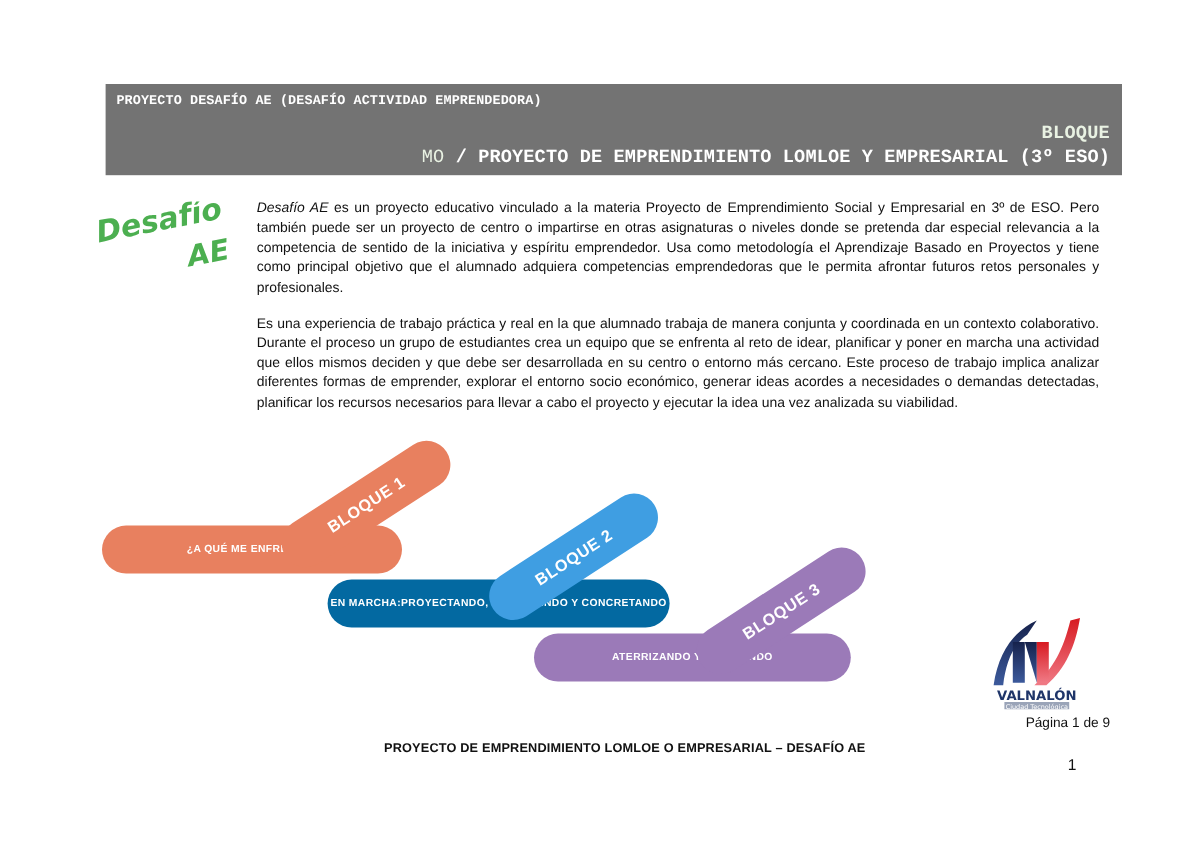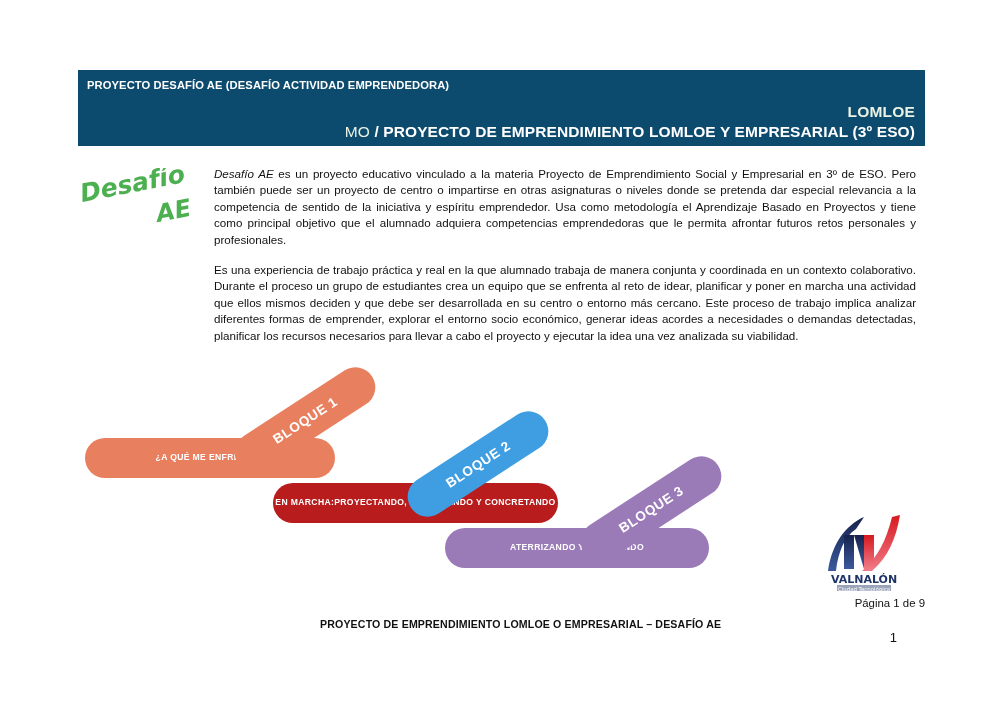--- a/index.html
+++ b/index.html
@@ -21,27 +21,28 @@
     position: absolute;
     inset: 0;
     width: 1000px;
     height: 707px;
     background: #ffffff;
   }
 
   
   .header-banner {
     position: absolute;
-    left: 78px;
+    left: 88px;
     top: 70px;
     width: 847px;
     height: 76px;
-    background: #0c4a6e;
+    background: #737373;
     box-sizing: border-box;
     padding: 8px 10px 6px 9px;
+    font-family: Liberation Mono, monospace;
   }
   .header-kicker {
     font-size: 11.2px;
     font-weight: bold;
     color: #ffffff;
     letter-spacing: 0.1px;
     line-height: 14px;
     white-space: nowrap;
   }
   .header-right {
@@ -143,21 +144,21 @@
     background: #e8805f;
     font-size: 13.5px;
     transform: rotate(-33deg);
     transform-origin: 50% 50%;
   }
 
   
   .b2 .bar {
     left: 188px; top: 88px;
     width: 285px; height: 40px;
-    background: #b91c1c;
+    background: #0369a1;
     font-size: 8.6px;
   }
   .b2 .diag {
     left: 313px; top: 49px;
     width: 160px; height: 40px;
     background: #3f9ee2;
     font-size: 13.5px;
     transform: rotate(-33deg);
     transform-origin: 50% 50%;
   }
@@ -216,21 +217,21 @@
   }
 </style>
 </head>
 <body>
 
 <div class="page">
 
   <div class="header-banner">
     <div class="header-kicker">PROYECTO DESAFÍO AE (DESAFÍO ACTIVIDAD EMPRENDEDORA)</div>
     <div class="header-right">
-      <div class="header-lomloe">LOMLOE</div>
+      <div class="header-lomloe">BLOQUE</div>
       <div class="header-title-line">
         <span class="mo">MO </span><span class="maintitle">/ PROYECTO DE EMPRENDIMIENTO LOMLOE Y EMPRESARIAL (3º ESO)</span>
       </div>
     </div>
   </div>
 
   <div class="logo-desafio">
     <svg width="128" height="62" viewBox="0 0 128 62" xmlns="http://www.w3.org/2000/svg" aria-hidden="true">
       <g fill="#4caf50">
         <text x="2" y="34" font-family="DejaVu Sans, sans-serif" font-size="25" font-weight="bold" font-style="italic" transform="rotate(-11 2 34)">Desafío</text>

